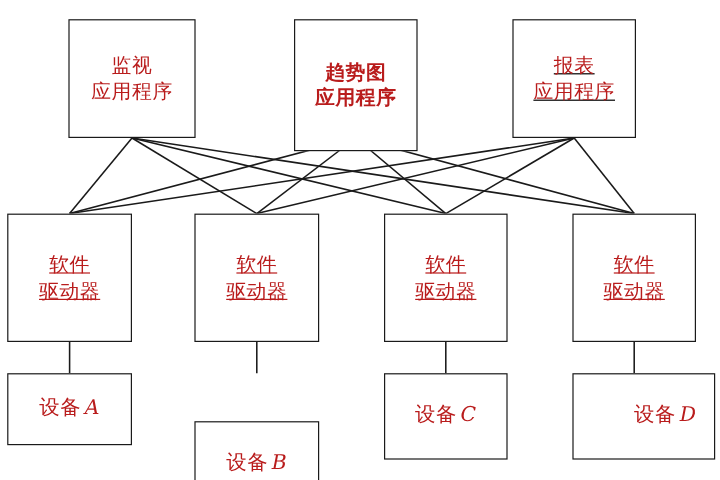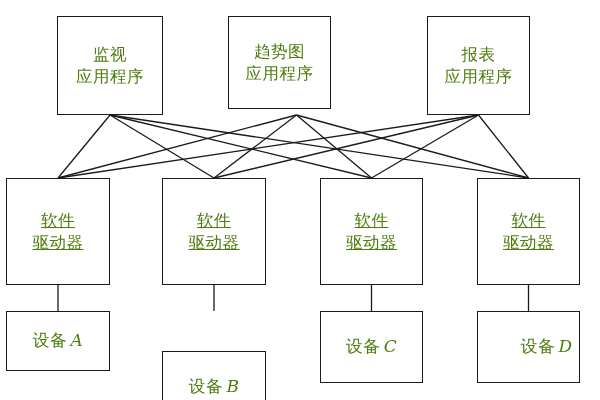--- a/index.html
+++ b/index.html
@@ -31,21 +31,21 @@
     border: 1.5px solid #1a1a1a;
     background: #ffffff;
     display: flex;
     align-items: center;
     justify-content: center;
     text-align: center;
   }
   .node-label {
     display: block;
     line-height: 1.28;
-    color: #4d7c0f;
+    color: #b91c1c;
     white-space: pre-line;
     letter-spacing: 0.5px;
   }
   .app-node .node-label {
     font-size: 16.5px;
   }
   .driver-node .node-label {
     font-size: 16.5px;
     text-decoration: underline;
   }
@@ -78,25 +78,25 @@
       <line x1="58" y1="285" x2="58" y2="311" stroke="#1a1a1a" stroke-width="1.3"></line>
       <line x1="214" y1="285" x2="214" y2="311" stroke="#1a1a1a" stroke-width="1.3"></line>
       <line x1="371.5" y1="285" x2="371.5" y2="311" stroke="#1a1a1a" stroke-width="1.3"></line>
       <line x1="528.5" y1="285" x2="528.5" y2="311" stroke="#1a1a1a" stroke-width="1.3"></line>
     </svg>
   <div id="node-layer">
       <div class="node app-node" style="left: 57px; top: 16px; width: 106px; height: 99px;">
         <span class="node-label">监视
 应用程序</span>
       </div>
-      <div class="node app-node" style="left: 228px; top: 16px; width: 103px; height: 93px;">
+      <div class="node app-node" style="left: 245px; top: 16px; width: 103px; height: 110px; font-weight: bold;">
         <span class="node-label">趋势图
 应用程序</span>
       </div>
-      <div class="node app-node" style="left: 427px; top: 16px; width: 103px; height: 99px;">
+      <div class="node app-node" style="left: 427px; top: 16px; width: 103px; height: 99px; text-decoration: underline;">
         <span class="node-label">报表
 应用程序</span>
       </div>
       <div class="node driver-node" style="left: 6px; top: 178px; width: 104px; height: 107px;">
         <span class="node-label">软件
 驱动器</span>
       </div>
       <div class="node driver-node" style="left: 162px; top: 178px; width: 104px; height: 107px;">
         <span class="node-label">软件
 驱动器</span>
@@ -111,17 +111,17 @@
       </div>
       <div class="node device-node" style="left: 6px; top: 311px; width: 104px; height: 60px;">
         <span class="node-label">设备<span class="dev-id">A</span></span>
       </div>
       <div class="node device-node" style="left: 162px; top: 311px; width: 104px; height: 72px; margin-top: 40px;">
         <span class="node-label">设备<span class="dev-id">B</span></span>
       </div>
       <div class="node device-node" style="left: 320px; top: 311px; width: 103px; height: 72px;">
         <span class="node-label">设备<span class="dev-id">C</span></span>
       </div>
-      <div class="node device-node" style="left: 477px; top: 311px; width: 103px; height: 72px; padding-left: 36px;">
+      <div class="node device-node" style="left: 477px; top: 311px; width: 119px; height: 72px; padding-left: 36px;">
         <span class="node-label">设备<span class="dev-id">D</span></span>
       </div>
     </div>
 </div>
 
 </body></html>

